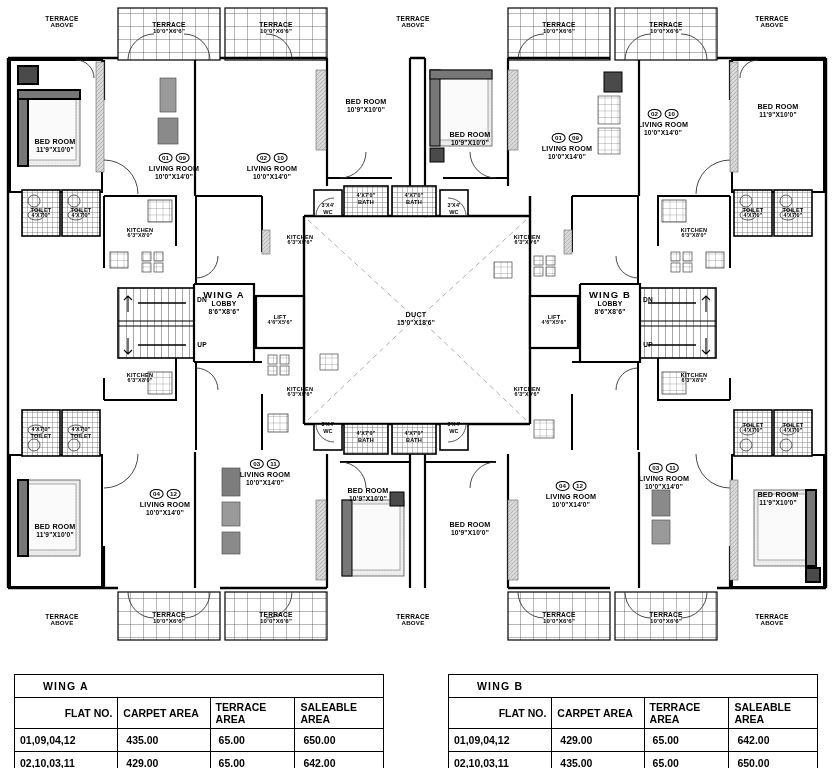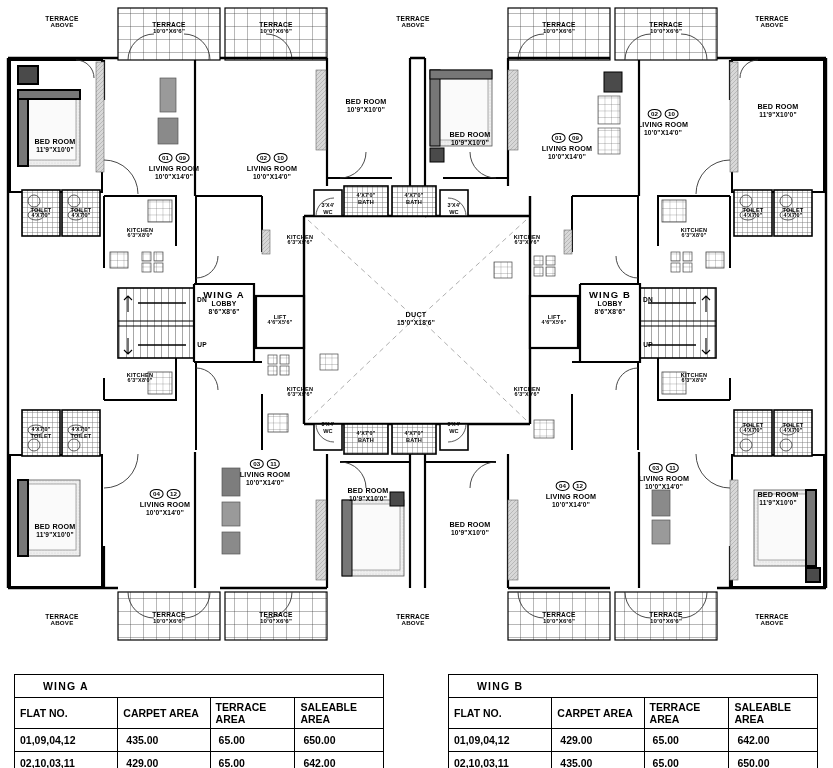--- a/index.html
+++ b/index.html
@@ -37,21 +37,21 @@
   
   .tblwrap{position:absolute;top:674px;}
   #tblA{left:14px;width:370px;}
   #tblB{left:448px;width:370px;}
   table{border-collapse:collapse;width:100%;font-size:10.5px;font-weight:700;
         font-family:"Liberation Sans",sans-serif;}
   table,th,td{border:1px solid #000;}
   th,td{padding:3px 5px;text-align:left;height:16px;}
   .wingrow td{border-bottom:1px solid #000;letter-spacing:1.2px;padding-left:28px;}
   td.num{padding-left:8px;}
-  .c1{width:28%;} .c2{width:25%;} .c3{width:23%;} .c4{width:24%;}
+  .c1{width:28%;text-align:right;} .c2{width:25%;} .c3{width:23%;} .c4{width:24%;}
 </style>
 </head>
 <body>
 
 <div id="stage">
 
   <div id="plan">
   <svg width="833" height="645" viewBox="0 0 833 645" xmlns="http://www.w3.org/2000/svg">
     <defs>
       <pattern id="tile" width="13" height="13" patternUnits="userSpaceOnUse">

